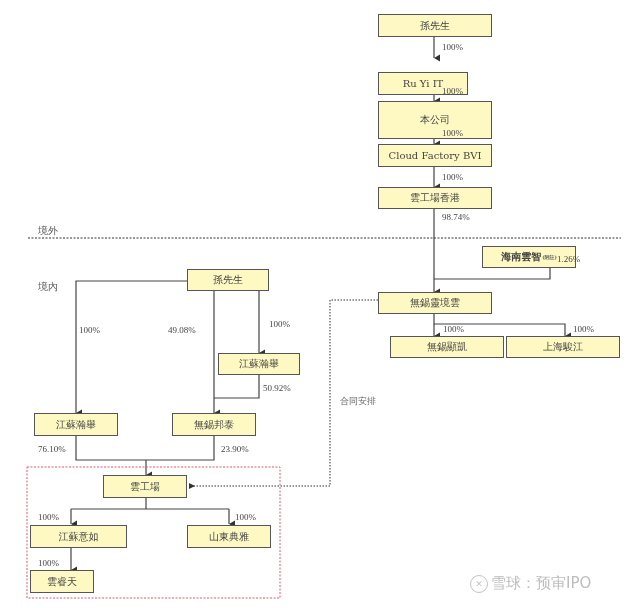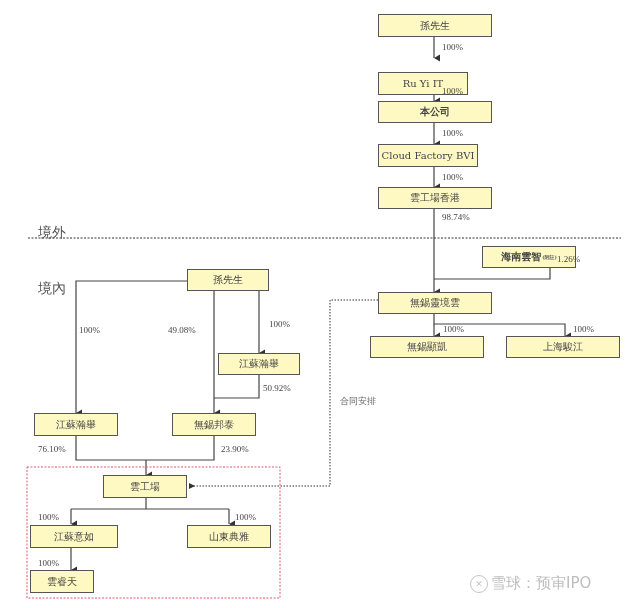--- a/index.html
+++ b/index.html
@@ -2,21 +2,21 @@
 <html><head>
 <meta charset="utf-8">
 <style>
   html, body { margin: 0; padding: 0; background: #ffffff; }
   body { width: 631px; height: 608px; position: relative; overflow: hidden;
          font-family: "DejaVu Serif", "Liberation Serif", serif; color: #333; }
   .box { position: absolute; box-sizing: border-box; border: 1.3px solid #555; background: #fef9c3;
          display: flex; align-items: center; justify-content: center;
          font-size: 10px; color: #444; white-space: nowrap; }
   .lbl { position: absolute; font-size: 9px; color: #444; white-space: nowrap; font-family: "Liberation Serif", serif; }
-  .region { position: absolute; font-size: 14px; color: #555; }
+  .region { position: absolute; font-size: 10px; color: #555; }
   svg.lines { position: absolute; left: 0; top: 0; }
   .sup { font-size: 5px; vertical-align: super; margin-left: 1px; color: #666; }
   .watermark { position: absolute; left: 470px; top: 574px; font-family: "DejaVu Sans", sans-serif;
                font-size: 15px; color: #bdbdbd; display: flex; align-items: center; gap: 3px; }
   .wm-icon { width: 16px; height: 16px; border: 1.5px solid #c4c4c4; border-radius: 50%;
              display: inline-flex; align-items: center; justify-content: center; font-size: 9px; color: #c4c4c4; }
 </style>
 </head>
 <body>
 
@@ -64,55 +64,55 @@
   <rect x="27" y="467" width="253" height="131" fill="none" stroke="#e05a6a" stroke-width="1" stroke-dasharray="2,1.5"></rect>
 </svg>
 
 <div class="region" style="left:38px;top:224px;">境外</div>
 <div class="region" style="left:38px;top:240px;margin-top:40px;">境內</div>
 
 <div class="box" style="left:378px;top:14px;width:114px;height:23px;">孫先生</div>
 <div class="lbl" style="left:442px;top:42px;">100%</div>
 <div class="box" style="left:378px;top:64px;width:90px;height:23px;margin-top:8px;">Ru Yi IT</div>
 <div class="lbl" style="left:442px;top:86px;">100%</div>
-<div class="box" style="left:378px;top:101px;width:114px;height:22px;font-weight:bold;">本公司</div>
+<div class="box" style="left:378px;top:101px;width:114px;height:38px;font-weight:normal;">本公司</div>
 <div class="lbl" style="left:442px;top:128px;">100%</div>
-<div class="box" style="left:378px;top:144px;width:100px;height:23px;">Cloud Factory BVI</div>
+<div class="box" style="left:378px;top:144px;width:114px;height:23px;">Cloud Factory BVI</div>
 <div class="lbl" style="left:442px;top:172px;">100%</div>
 <div class="box" style="left:378px;top:187px;width:114px;height:22px;">雲工場香港</div>
 <div class="lbl" style="left:442px;top:212px;">98.74%</div>
 
 <div class="box" style="left:482px;top:246px;width:94px;height:22px;font-weight:bold;">
   <span>海南雲智</span>
     <span class="sup">(附註)</span>
 </div>
 <div class="lbl" style="left:557px;top:254px;">1.26%</div>
 
 <div class="box" style="left:378px;top:292px;width:114px;height:22px;">無錫靈境雲</div>
 <div class="lbl" style="left:443px;top:324px;">100%</div>
 <div class="lbl" style="left:573px;top:324px;">100%</div>
-<div class="box" style="left:370px;top:336px;width:114px;height:22px;">無錫顯凱</div>
+<div class="box" style="left:390px;top:336px;width:114px;height:22px;">無錫顯凱</div>
 <div class="box" style="left:506px;top:336px;width:114px;height:22px;">上海駿江</div>
 
 <div class="box" style="left:187px;top:269px;width:82px;height:22px;">孫先生</div>
 <div class="lbl" style="left:79px;top:325px;">100%</div>
 <div class="lbl" style="left:168px;top:325px;">49.08%</div>
 <div class="lbl" style="left:269px;top:319px;">100%</div>
 <div class="box" style="left:218px;top:353px;width:82px;height:22px;">江蘇瀚舉</div>
 <div class="lbl" style="left:263px;top:383px;">50.92%</div>
 <div class="box" style="left:34px;top:413px;width:84px;height:23px;">江蘇瀚舉</div>
 <div class="box" style="left:172px;top:413px;width:84px;height:23px;">無錫邦泰</div>
 <div class="lbl" style="left:38px;top:444px;">76.10%</div>
 <div class="lbl" style="left:221px;top:444px;">23.90%</div>
 <div class="lbl" style="left:340px;top:395px;font-family:'DejaVu Sans',sans-serif;font-size:9px;color:#666;">合同安排</div>
 
 <div class="box" style="left:103px;top:475px;width:84px;height:23px;">雲工場</div>
 <div class="lbl" style="left:38px;top:512px;">100%</div>
 <div class="lbl" style="left:235px;top:512px;">100%</div>
-<div class="box" style="left:30px;top:525px;width:88px;height:23px;">江蘇意如</div>
+<div class="box" style="left:30px;top:525px;width:97px;height:23px;">江蘇意如</div>
 <div class="box" style="left:187px;top:525px;width:84px;height:23px;">山東典雅</div>
 <div class="lbl" style="left:38px;top:558px;">100%</div>
 <div class="box" style="left:30px;top:570px;width:64px;height:23px;">雲睿天</div>
 
 <div class="watermark">
   <span class="wm-icon">✕</span>
   <span>雪球：预审IPO</span>
 </div>
 
 </body></html>

